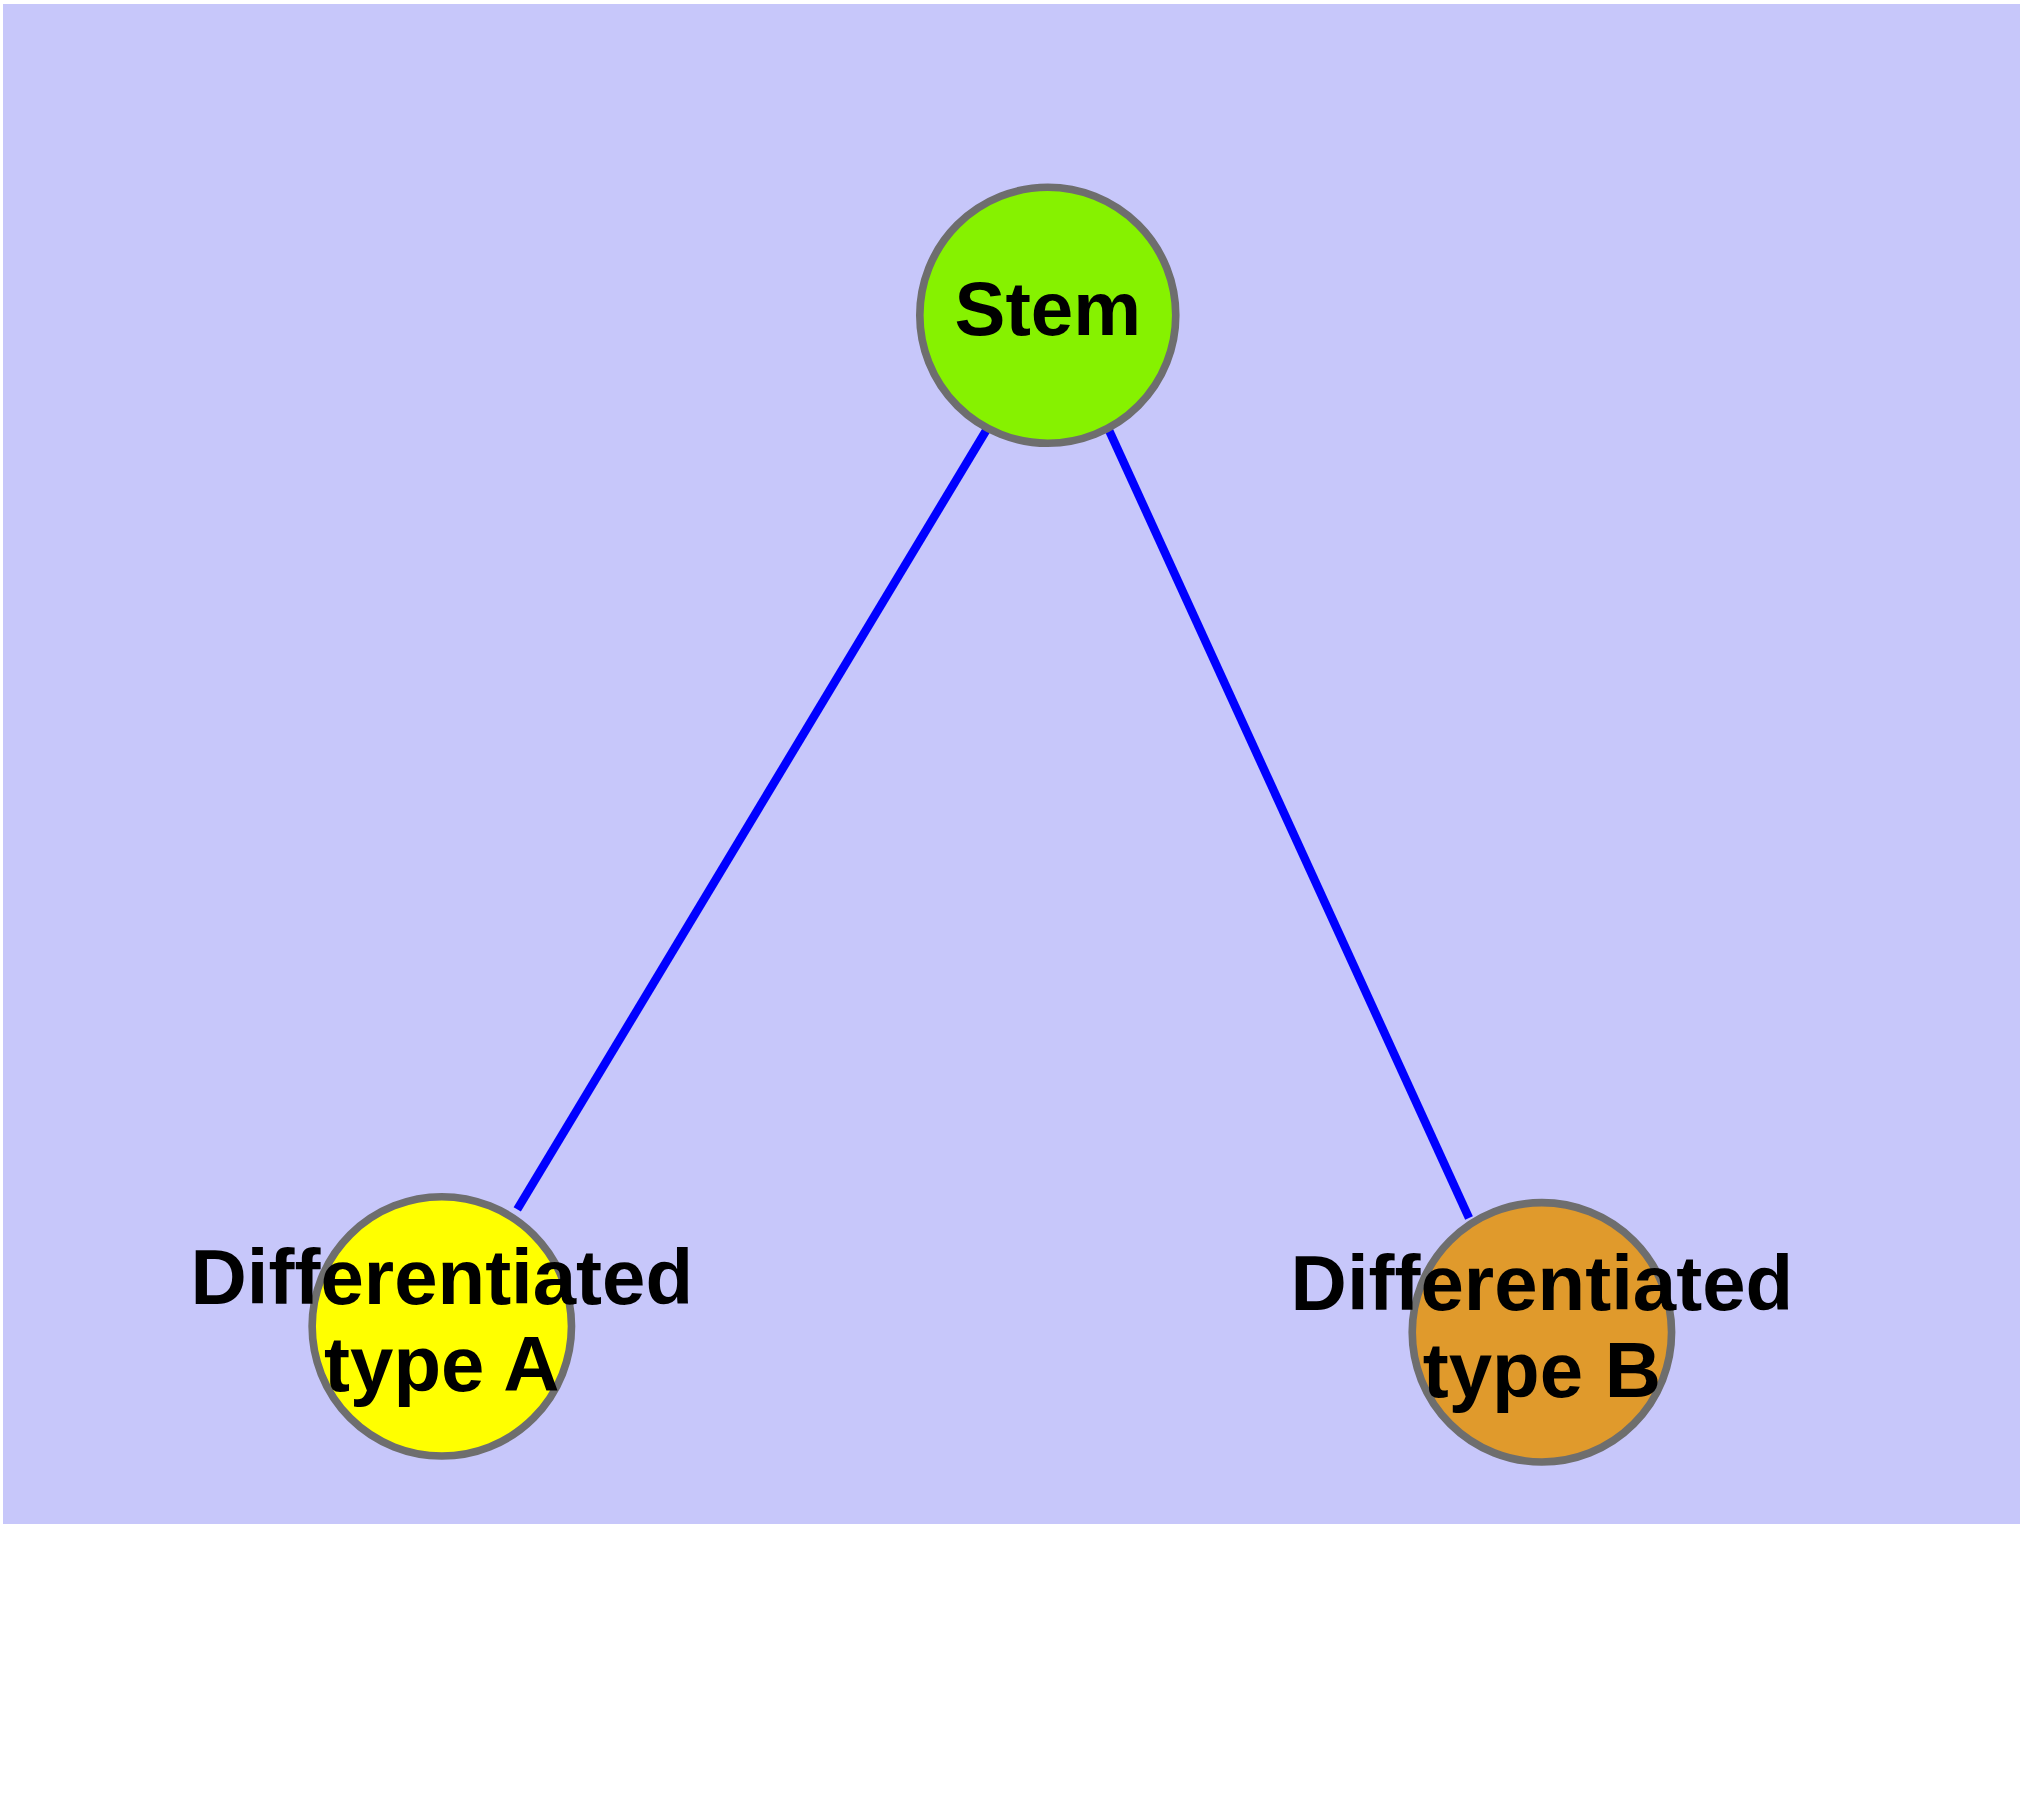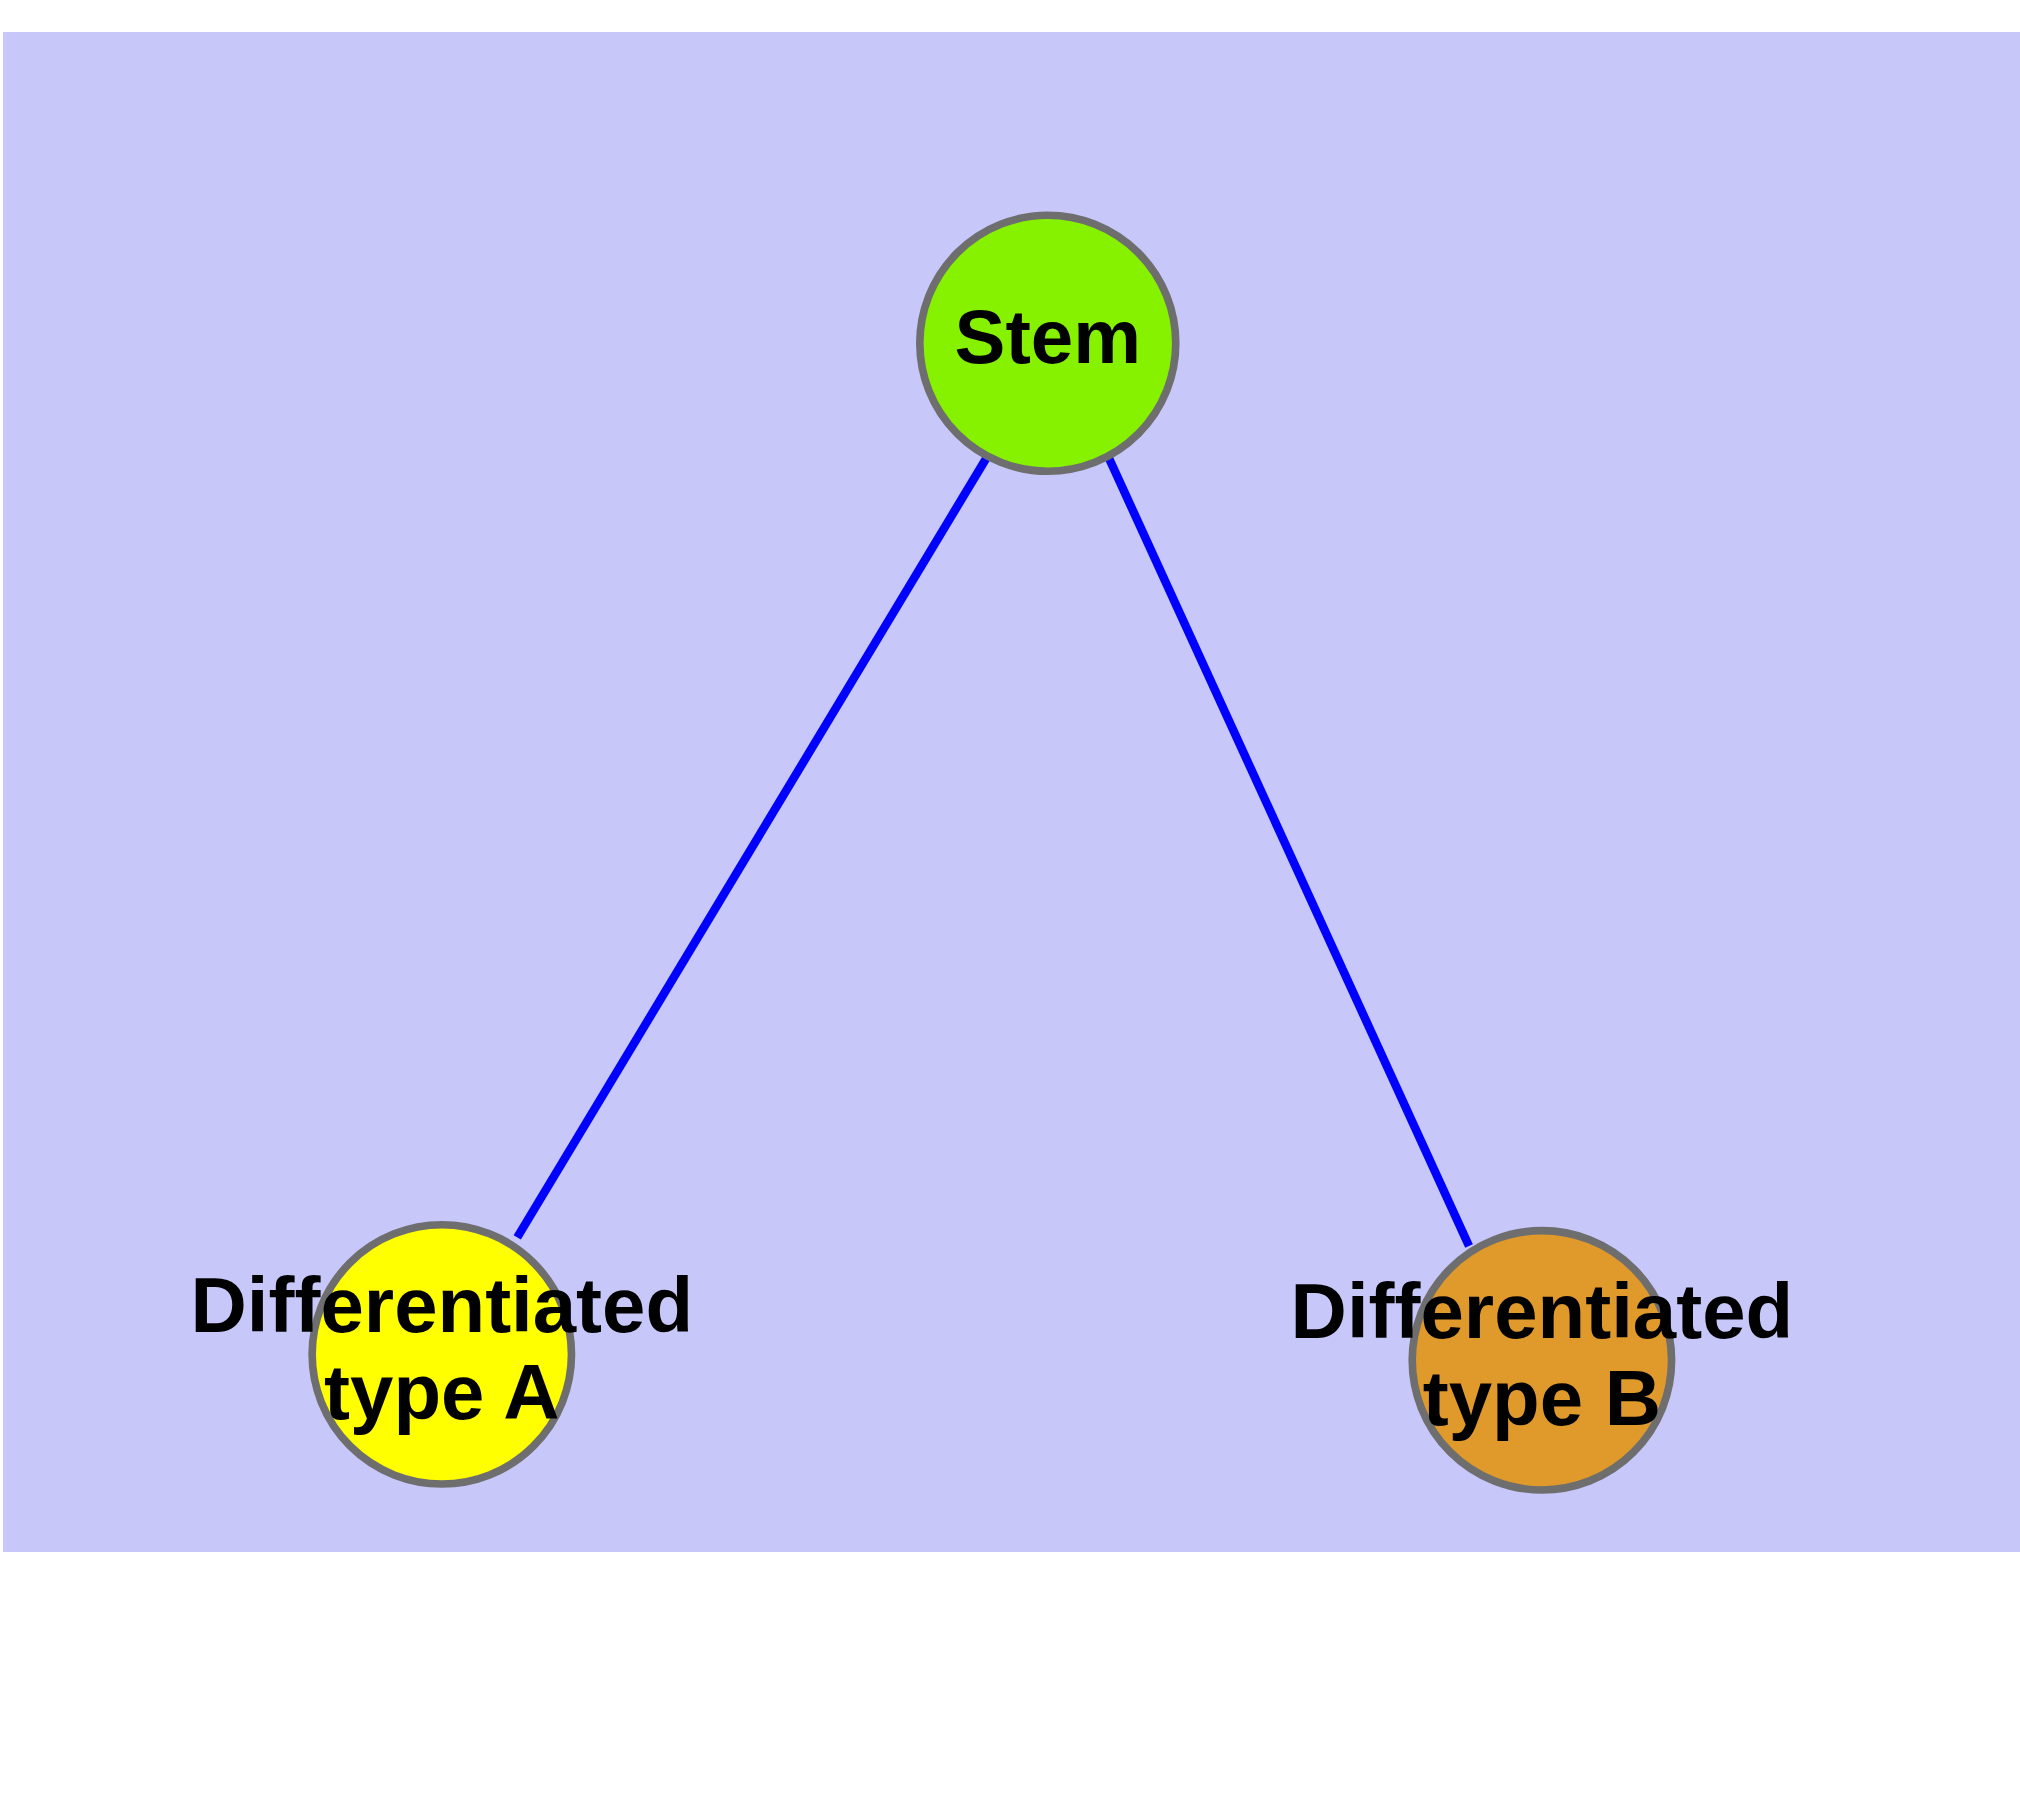--- a/index.html
+++ b/index.html
@@ -7,21 +7,20 @@
     padding: 0;
     background: #ffffff;
   }
   #canvas {
     position: relative;
     width: 2021px;
     height: 1524px;
     background: #ffffff;
     overflow: hidden;
     font-family: "Liberation Sans", sans-serif;
-    margin-top: 28px;
   }
   #plot-background {
     position: absolute;
     left: 2.5px;
     top: 4.2px;
     width: 2018px;
     height: 1808px;
     background: #c7c7fa;
   }
   #graph-svg {

